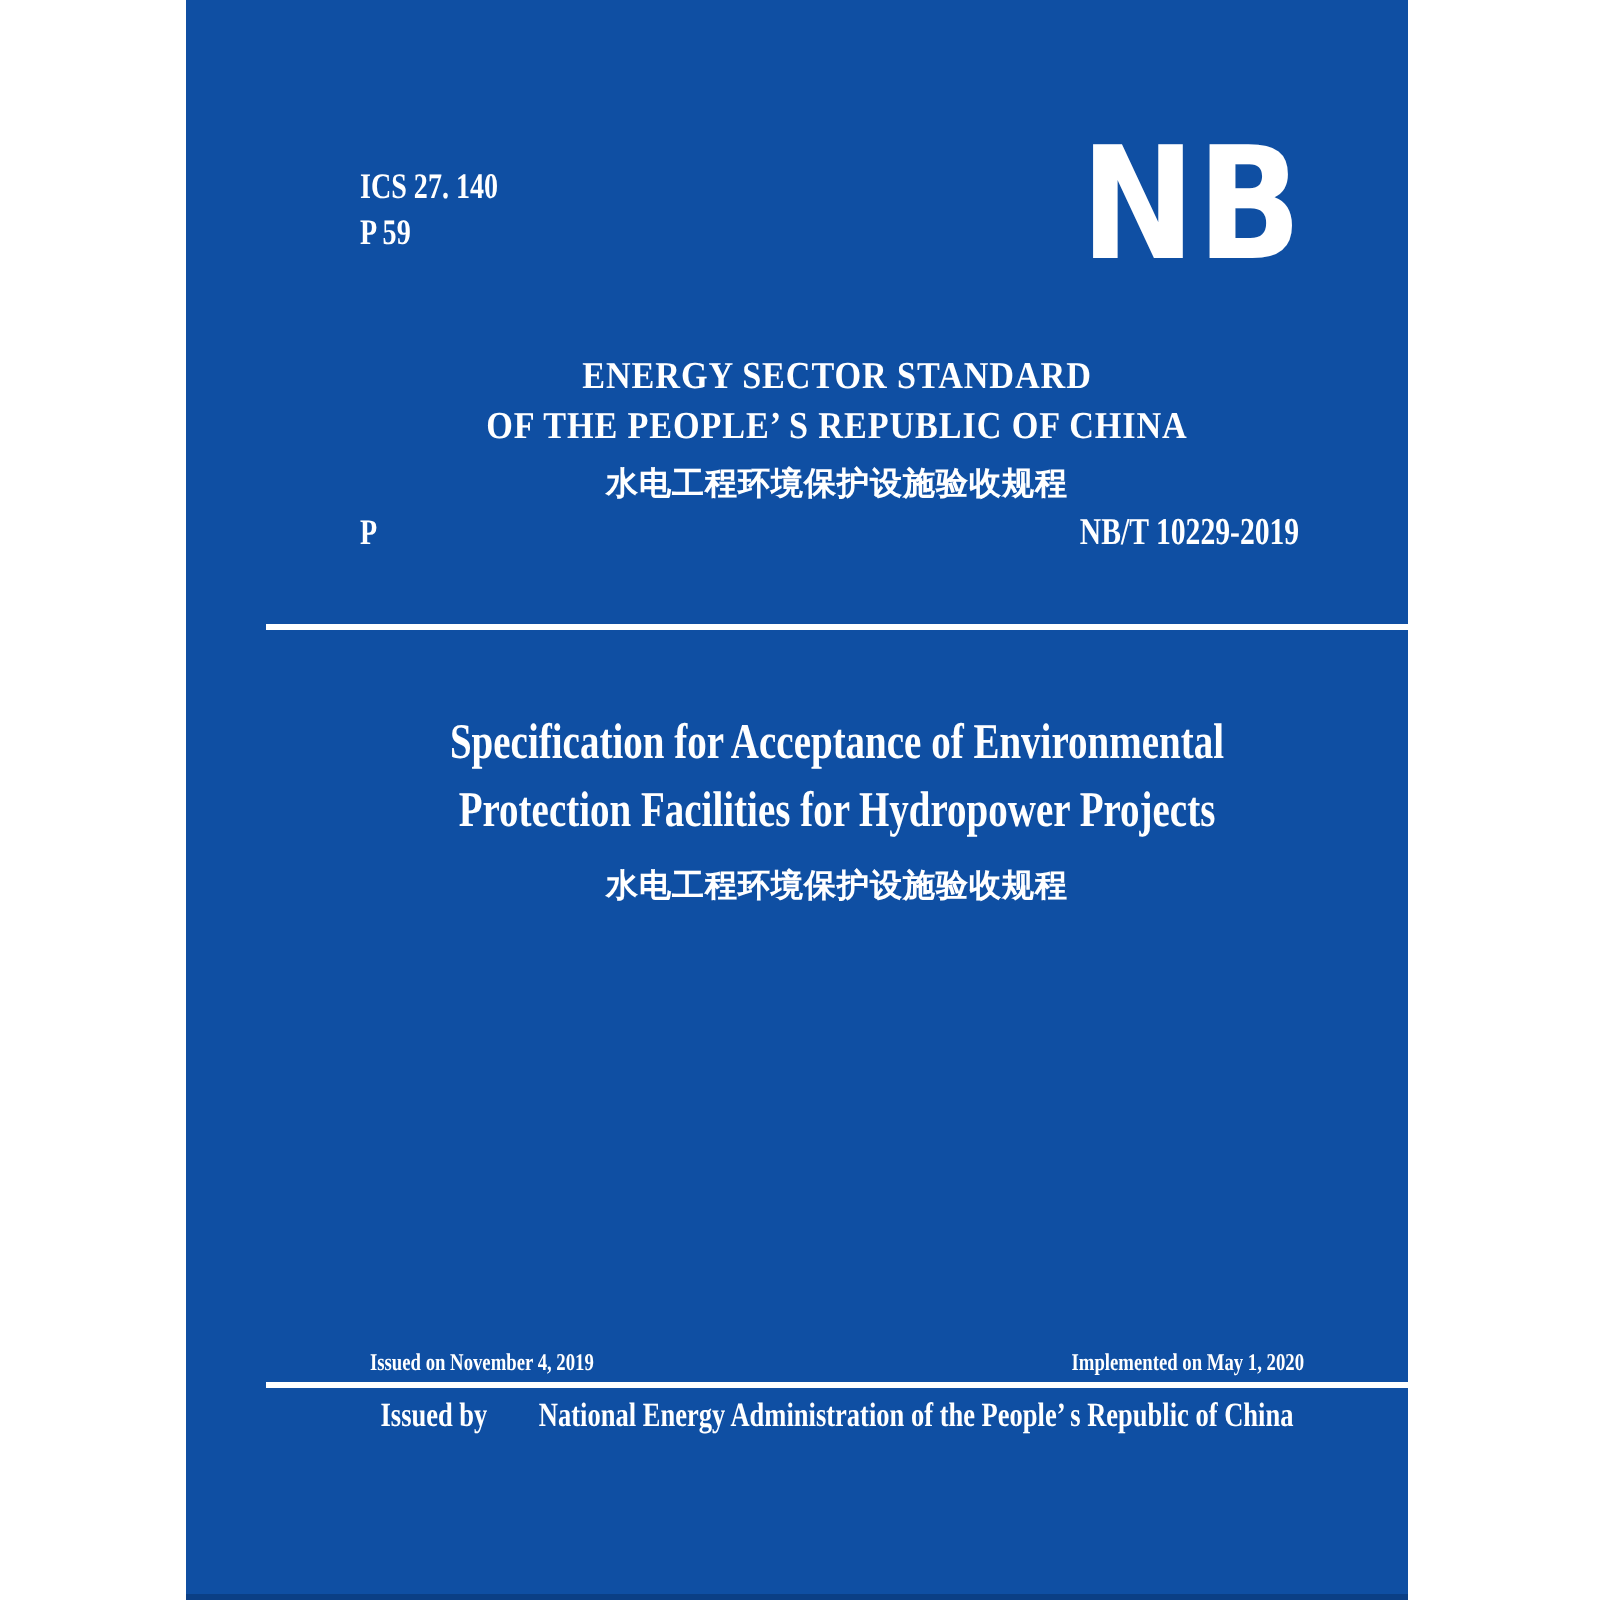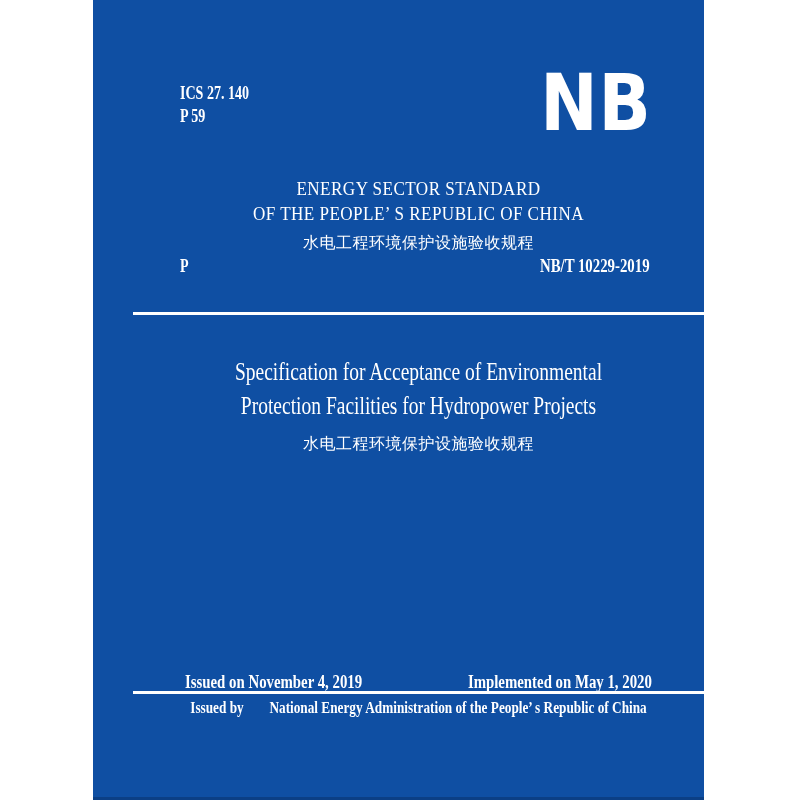--- a/index.html
+++ b/index.html
@@ -51,21 +51,21 @@
     font-weight: bold;
     font-size: 78px; line-height: 80px;
     letter-spacing: 1px;
     white-space: nowrap;
   }
 
   .heading-block {
     position: absolute;
     left: 40px; right: 0; top: 176px;
     text-align: center;
-    font-weight: normal;
+    font-weight: bold;
   }
   .heading-en {
     font-size: 19px; line-height: 25px;
     letter-spacing: 0.5px;
     white-space: nowrap;
   }
   .heading-cn {
     margin-top: 5px;
     font-size: 16px; line-height: 24px;
     letter-spacing: 0.5px;
@@ -89,42 +89,42 @@
     height: 3px;
     background: #ffffff;
   }
   .rule-top    { top: 312px; }
   .rule-bottom { top: 691px; }
 
   .title-block {
     position: absolute;
     left: 40px; right: 0; top: 355px;
     text-align: center;
-    font-weight: normal;
+    font-weight: bold;
   }
   .title-en {
     font-size: 25px; line-height: 34px;
     white-space: nowrap;
   }
   .title-cn {
     margin-top: 5px;
     font-size: 16px; line-height: 32px;
     letter-spacing: 0.5px;
     white-space: nowrap;
   }
 
   .dates-row {
     position: absolute;
     left: 40px; right: 0; top: 671px;
     padding: 0 52px;
     display: flex;
     justify-content: space-between;
     align-items: flex-start;
     font-weight: bold;
-    font-size: 19px; line-height: 21px;
+    font-size: 12px; line-height: 21px;
   }
   .dates-row span { white-space: nowrap; }
 
   .issuer-row {
     position: absolute;
     left: 40px; right: 0; top: 697px;
     display: flex;
     justify-content: center;
     gap: 33px;
     font-weight: bold;

